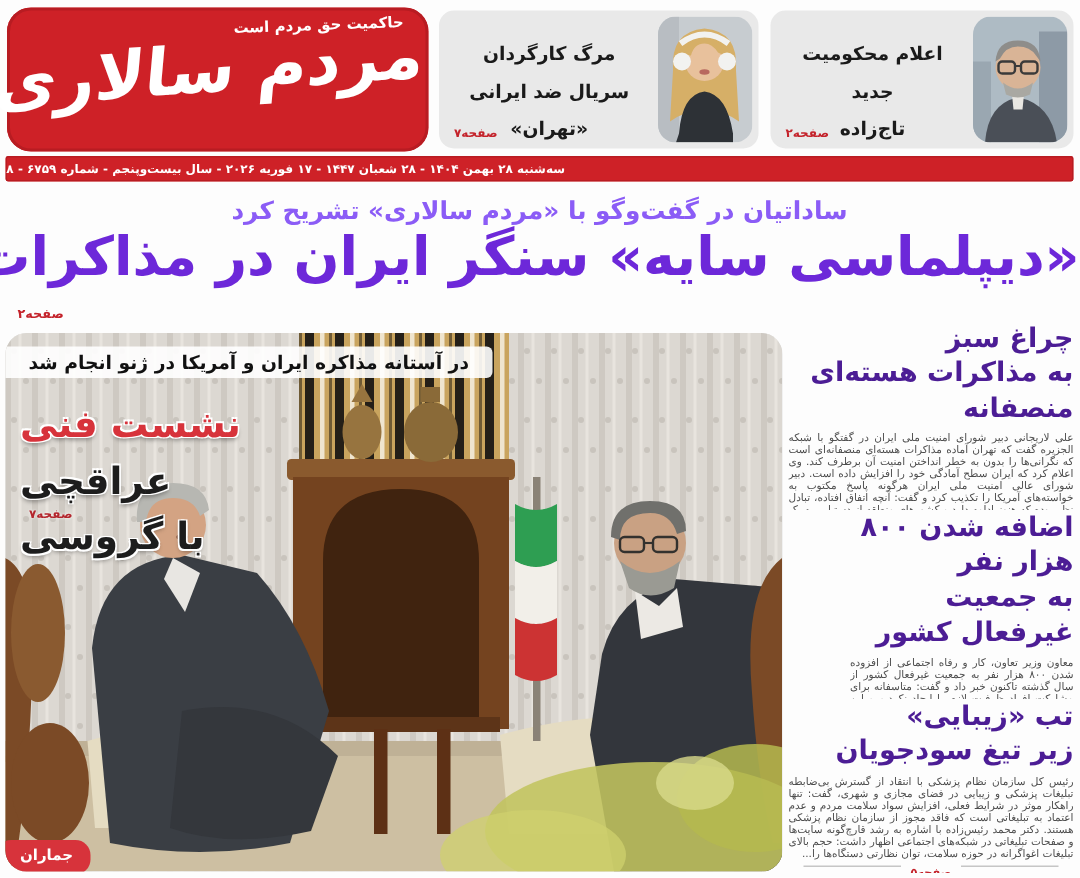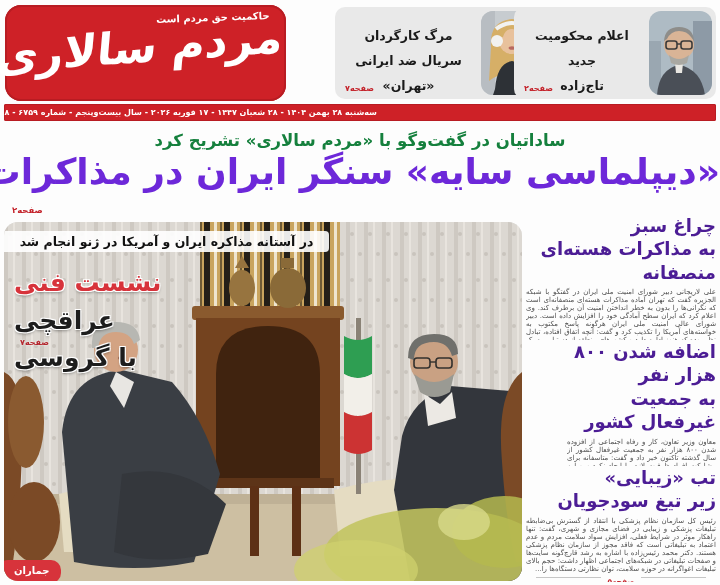--- a/index.html
+++ b/index.html
@@ -13,36 +13,36 @@
   
   .masthead{position:absolute;top:5px;left:5px;width:281px;height:96px;
     background:#ce2127;border-radius:16px;box-shadow:inset 0 0 0 2px #b81c22;}
   .masthead .slogan{position:absolute;top:7px;right:16px;color:#fff;font-size:10px;font-weight:bold;
     transform:rotate(-2deg);}
   .masthead .title{position:absolute;top:16px;right:4px;left:4px;text-align:center;color:#fff;
     font-size:44px;font-weight:bold;transform:skewX(-9deg) rotate(-4deg);white-space:nowrap;}
 
   
   .teaser{position:absolute;top:7px;height:92px;background:#e9e9e9;border-radius:10px;cursor:pointer;}
-  .teaser.t1{left:293px;width:213px;margin-left:42px;}
+  .teaser.t1{left:293px;width:213px;}
   .teaser.t2{left:514px;width:202px;}
   .teaser .tphoto{position:absolute;top:4px;right:4px;width:63px;height:84px;border-radius:12px;overflow:hidden;}
   .teaser .ttext{position:absolute;top:16px;right:72px;left:6px;text-align:center;font-weight:bold;
     font-size:12.5px;line-height:2.0;color:#1a1a1a;}
   .teaser .pref{position:absolute;bottom:6px;left:10px;color:#c4232b;font-size:8px;font-weight:bold;}
 
   
   .datebar{position:absolute;top:104px;left:4px;width:712px;height:17px;background:#ce2127;border-radius:2px;
     box-shadow:inset 0 0 0 1px #b81c22;}
   .datebar .dtext{position:absolute;left:5px;top:0;width:368px;text-align:center;color:#fff;
     font-size:8px;line-height:17px;font-weight:bold;white-space:nowrap;direction:rtl;}
 
   
   .kicker{position:absolute;top:131px;left:0;width:100%;text-align:center;
-    font-size:16.5px;font-weight:bold;color:#15803d;}
+    font-size:16.5px;font-weight:bold;color:#8b5cf6;}
   .mainline{position:absolute;top:151px;left:0;width:100%;text-align:center;
     font-size:36px;font-weight:bold;color:#6d28d9;letter-spacing:-0.5px;white-space:nowrap;}
   .lead-pref{position:absolute;top:205px;left:12px;font-size:8.5px;color:#c4232b;font-weight:bold;}
 
   
   .photo-block{position:absolute;top:222px;left:4px;width:518px;height:359px;border-radius:14px;overflow:hidden;
     background:#e5e5e5;}
   .photo-block svg{position:absolute;top:0;left:0;width:100%;height:100%;}
   .strap{position:absolute;top:9px;left:0;width:305px;background:rgba(255,255,255,.9);
     padding:3px 10px;font-size:12.5px;font-weight:bold;color:#111;text-align:center;

